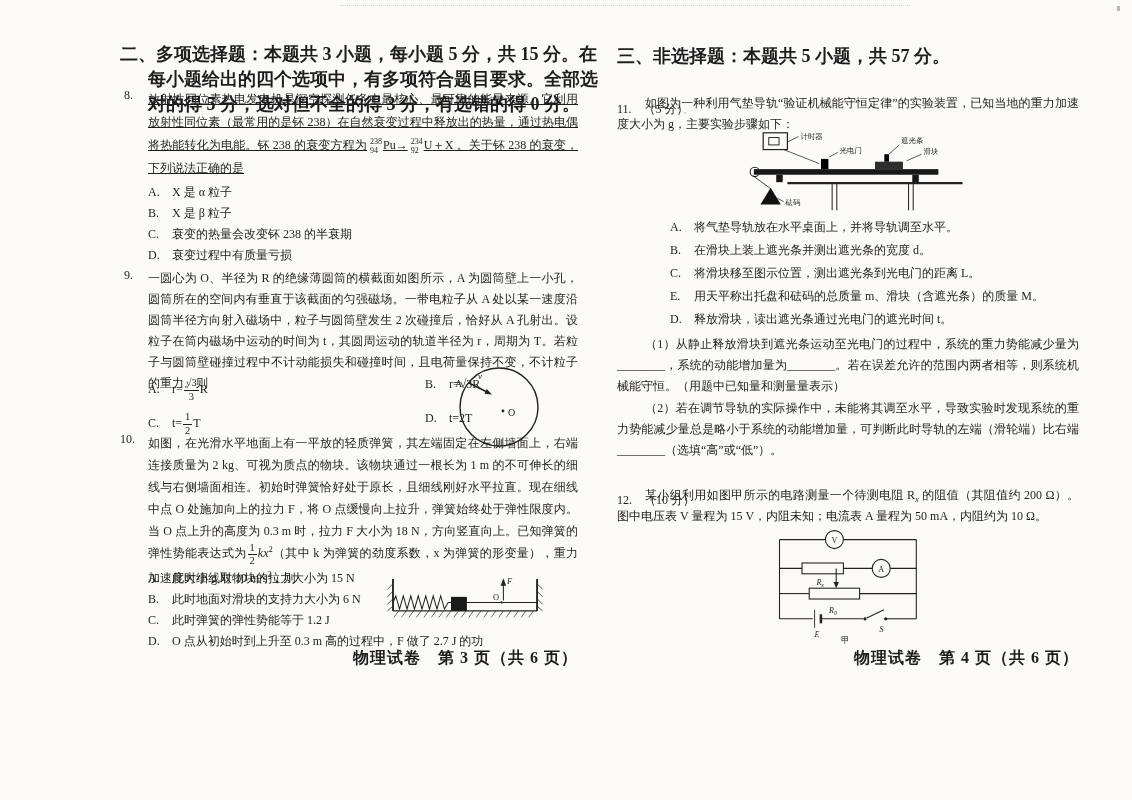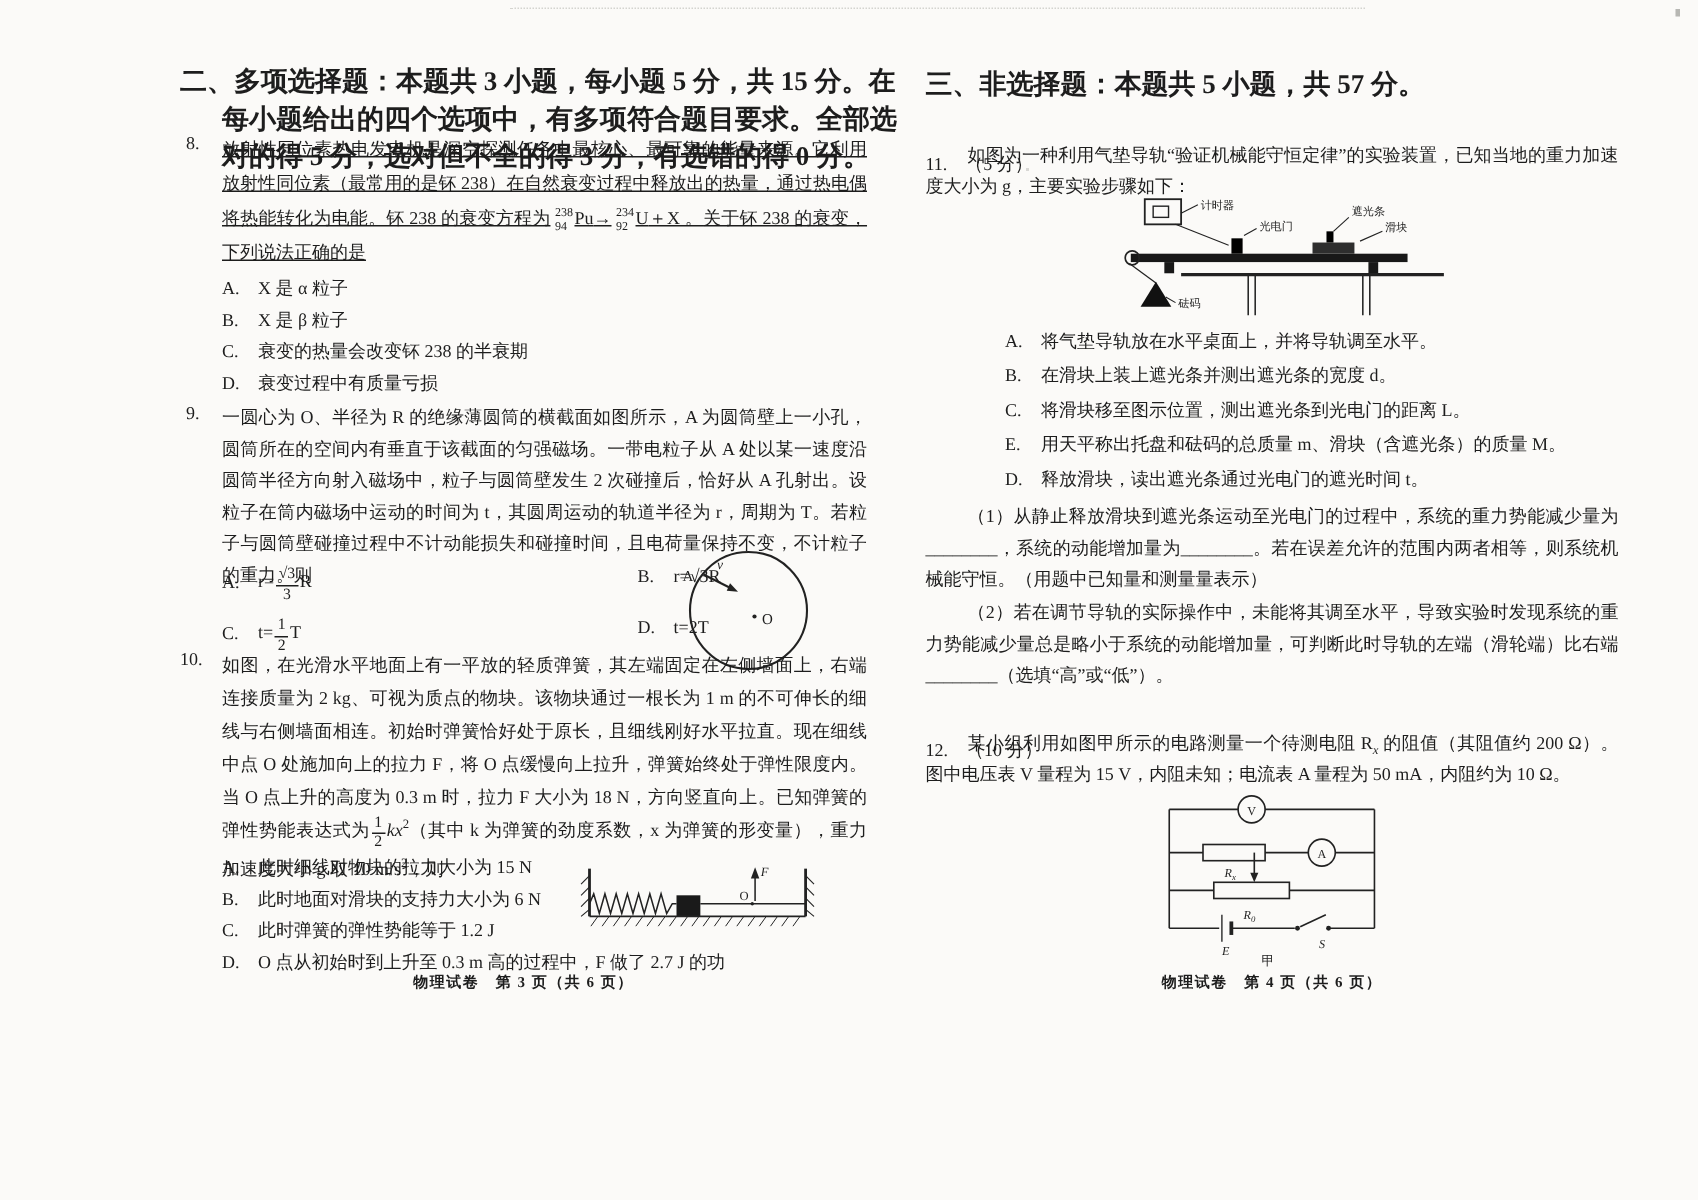--- a/index.html
+++ b/index.html
@@ -20,21 +20,21 @@
   .frac{display:inline-block;text-align:center;vertical-align:-7px;line-height:1;font-size:10.5px;margin:0 1px;}
   .frac .fn{display:block;border-bottom:1px solid #1d1d1d;padding:0 2px 1px;}
   .frac .fd{display:block;padding-top:1px;}
   .nuc{display:inline-block;text-align:left;font-size:8px;line-height:1.15;vertical-align:-4px;margin:0 1px 0 3px;}
   .nuc span{display:block;}
   sup.s{font-size:8.5px;line-height:0;vertical-align:super;}
   sub.s{font-size:8.5px;line-height:0;vertical-align:sub;}
   .qhead{font-size:12px;line-height:21px;margin-top:28px;}
   .para21{font-size:12px;line-height:21px;text-align:justify;text-indent:28px;}
   .steps .opt{line-height:23px;margin-left:6px;}
-  .pfooter{font-size:10px;font-weight:700;text-align:center;letter-spacing:1px;}
+  .pfooter{font-size:16px;font-weight:700;text-align:right;letter-spacing:1px;}
   .dotline{border-top:1px dotted #c4c4bf;opacity:.7;height:0;}
   .speck{background:#8a8a85;opacity:.6;}
   svg{overflow:visible;}
   svg text{font-family:"Liberation Serif","DejaVu Serif",serif;fill:#1d1d1d;}
   .it{font-style:italic;}
 </style>
 </head>
 <body>
 
 <div id="canvas">

